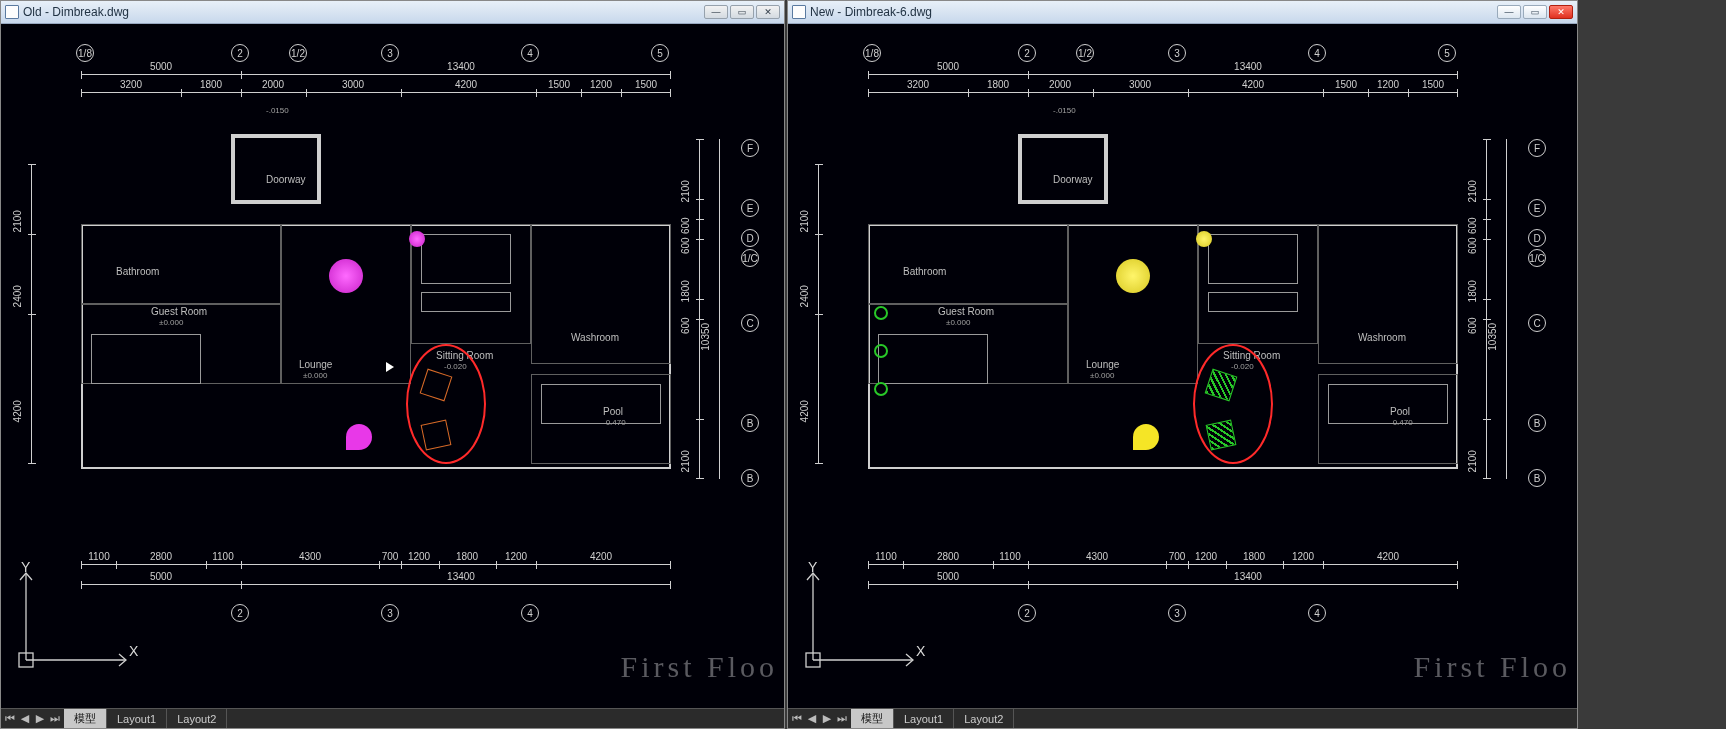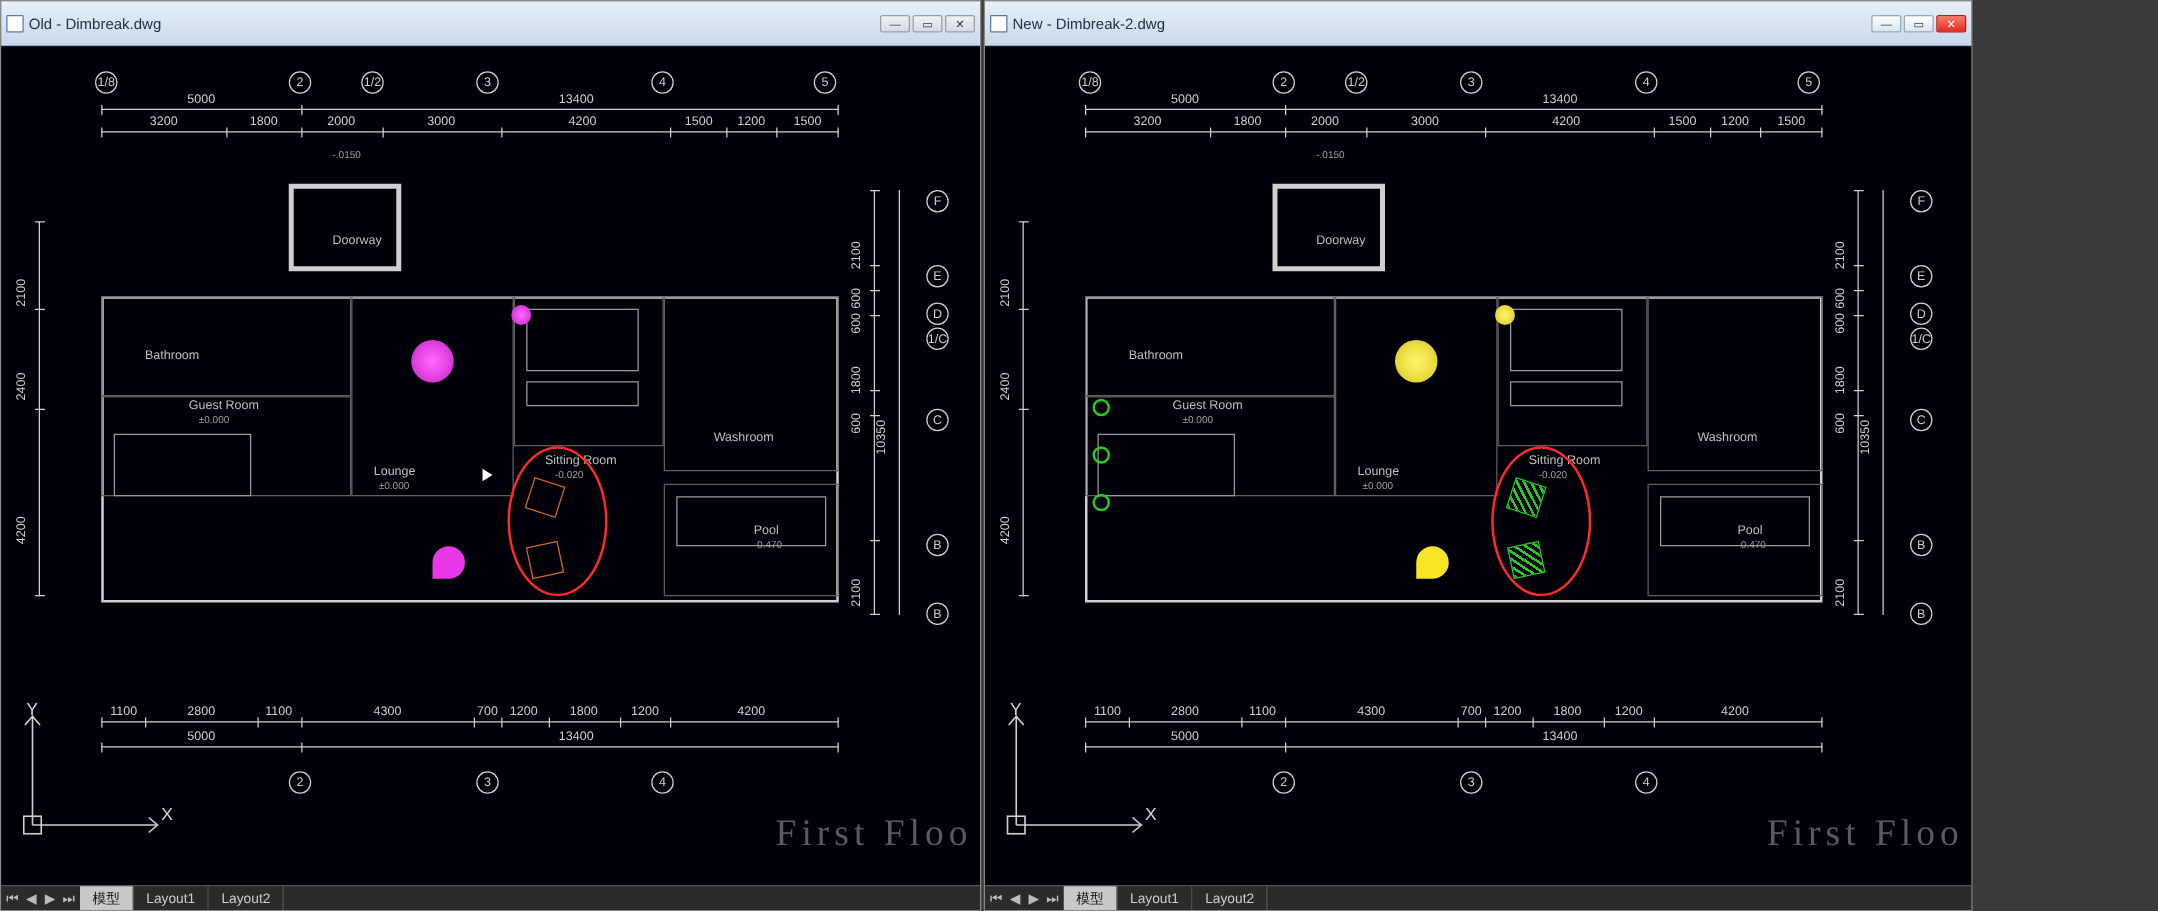--- a/index.html
+++ b/index.html
@@ -17,21 +17,21 @@
     height: 100%;
     display: flex;
     flex-direction: column;
     border: 1px solid #888;
   }
   .pane-left { width: 785px; }
   .pane-right { width: 791px; margin-left: 2px; }
 
   
   .titlebar {
-    height: 36px;
+    height: 23px;
     background: linear-gradient(#e8f0f8, #c8d8ec);
     display: flex;
     align-items: center;
     padding: 0 4px;
     font-size: 12px;
     color: #234;
     border-bottom: 1px solid #98a8c0;
     text-align: center;
   }
   .titlebar .icon-doc {
@@ -365,21 +365,21 @@
     </div>
     <div class="tab active">模型</div>
     <div class="tab">Layout1</div>
     <div class="tab">Layout2</div>
   </div>
 </div>
 
 <div class="pane pane-right">
   <div class="titlebar">
     <div class="icon-doc"></div>
-    <span>New - Dimbreak-2.dwg</span>
+    <span>New - Dimbreak-6.dwg</span>
     <div class="wincontrols">
       <div class="winbtn">—</div>
       <div class="winbtn">▭</div>
       <div class="winbtn close-red">✕</div>
     </div>
   </div>
 
   <div class="canvas">
     <div class="plan">
 

